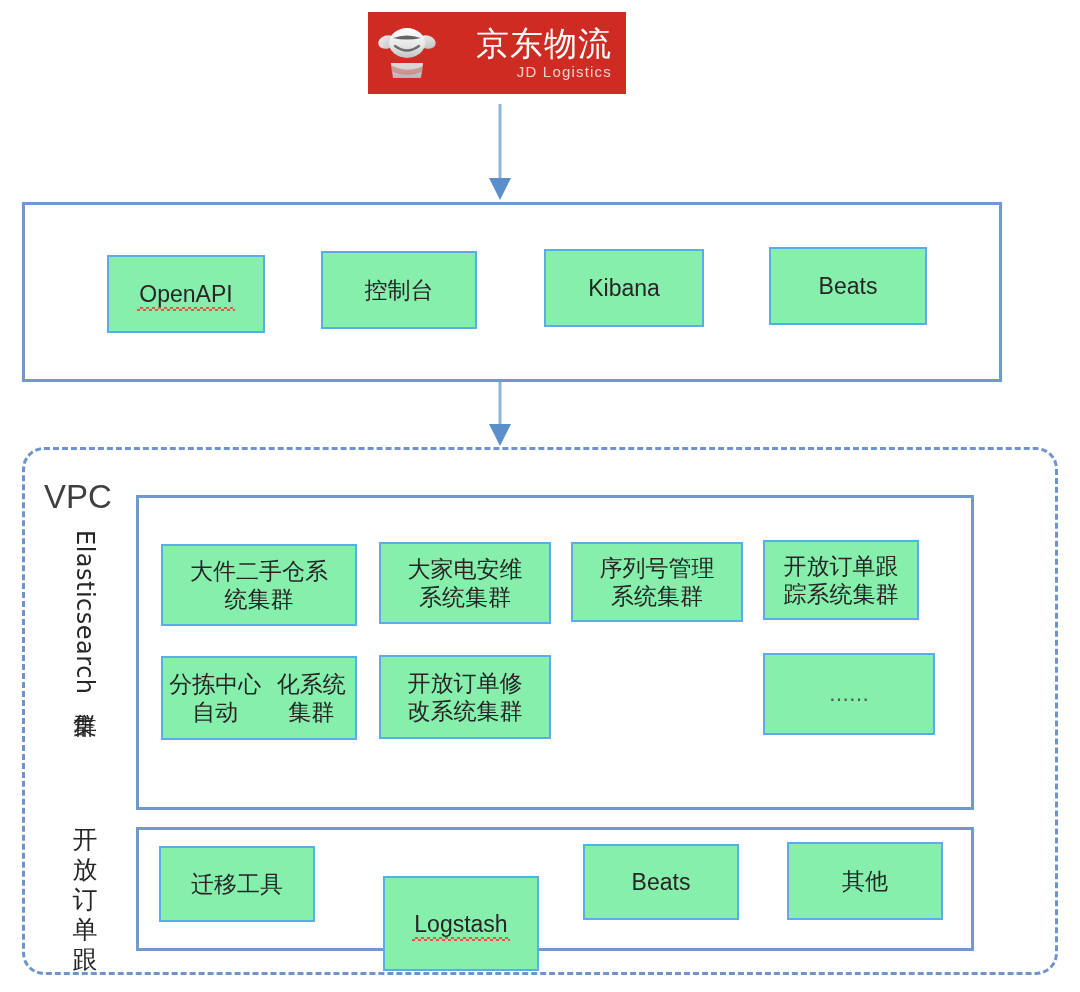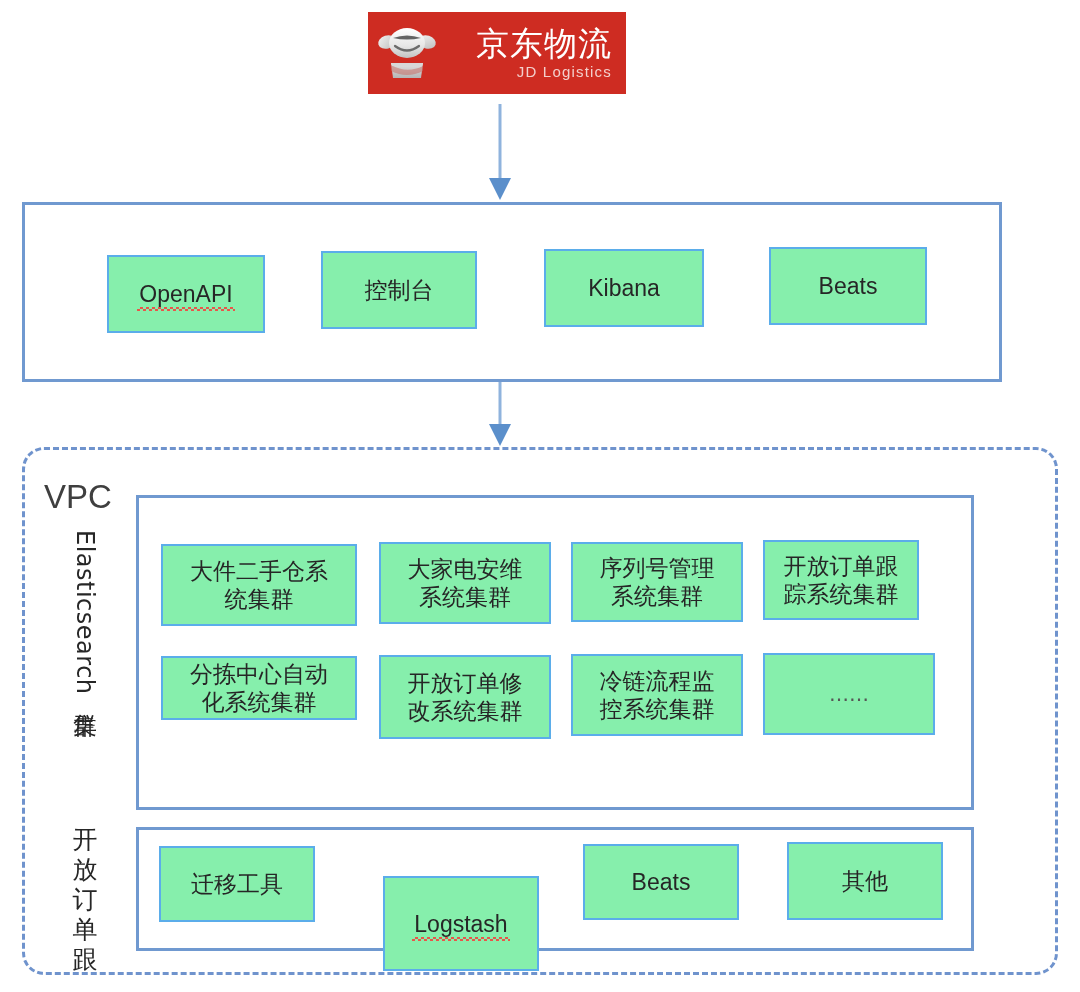--- a/index.html
+++ b/index.html
@@ -269,34 +269,30 @@
   <div class="node" style="left:432px; top:44px; width:172px; height:80px; flex-direction:column;">
     <span class="node-label cn">序列号管理</span>
     <span class="node-label cn">系统集群</span>
   </div>
 
   <div class="node" style="left:624px; top:42px; width:156px; height:80px; flex-direction:column;">
     <span class="node-label cn">开放订单跟</span>
     <span class="node-label cn">踪系统集群</span>
   </div>
 
-  <div class="node" style="left:22px; top:158px; width:196px; height:64px; flex-direction:column;">
+  <div class="node" style="left:22px; top:158px; width:196px; height:84px; flex-direction:row;">
     <span class="node-label cn">分拣中心自动</span>
     <span class="node-label cn">化系统集群</span>
   </div>
 
   <div class="node" style="left:240px; top:157px; width:172px; height:84px; flex-direction:column;">
     <span class="node-label cn">开放订单修</span>
     <span class="node-label cn">改系统集群</span>
   </div>
 
-  <div class="node" style="left:432px; top:156px; width:172px; height:82px; flex-direction:column;">
-    <span class="node-label cn">冷链流程监</span>
-    <span class="node-label cn">控系统集群</span>
-  </div>
 
   <div class="node" style="left:624px; top:155px; width:172px; height:82px;">
     <span class="node-label cn" style="font-size:20px; color:#555;">……</span>
   </div>
 
 </div>
 
 <div class="panel-solid ingest-panel">
 
   <div class="node" style="left:20px; top:16px; width:156px; height:76px;">

